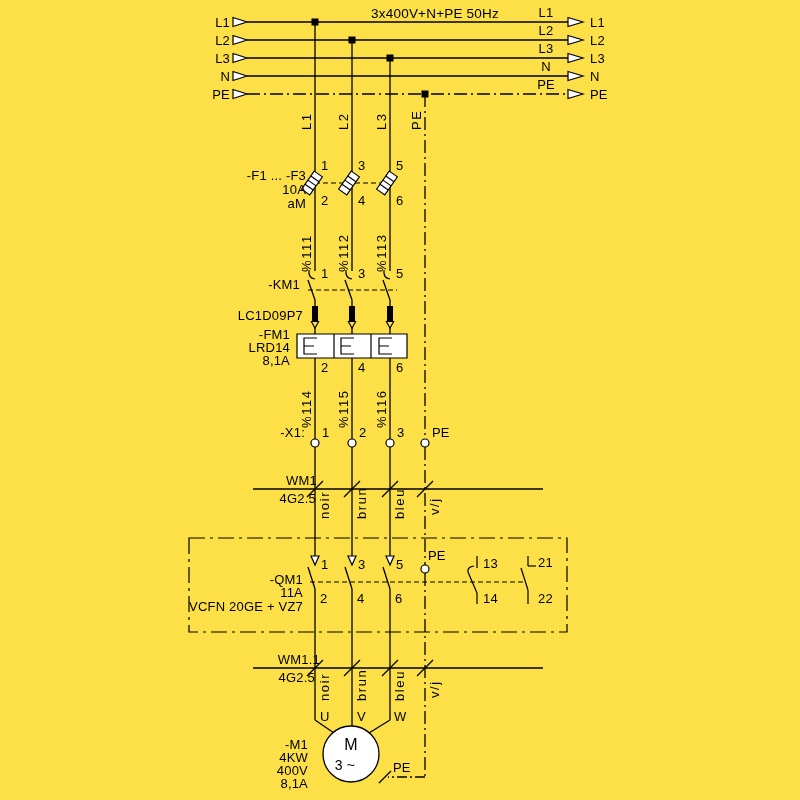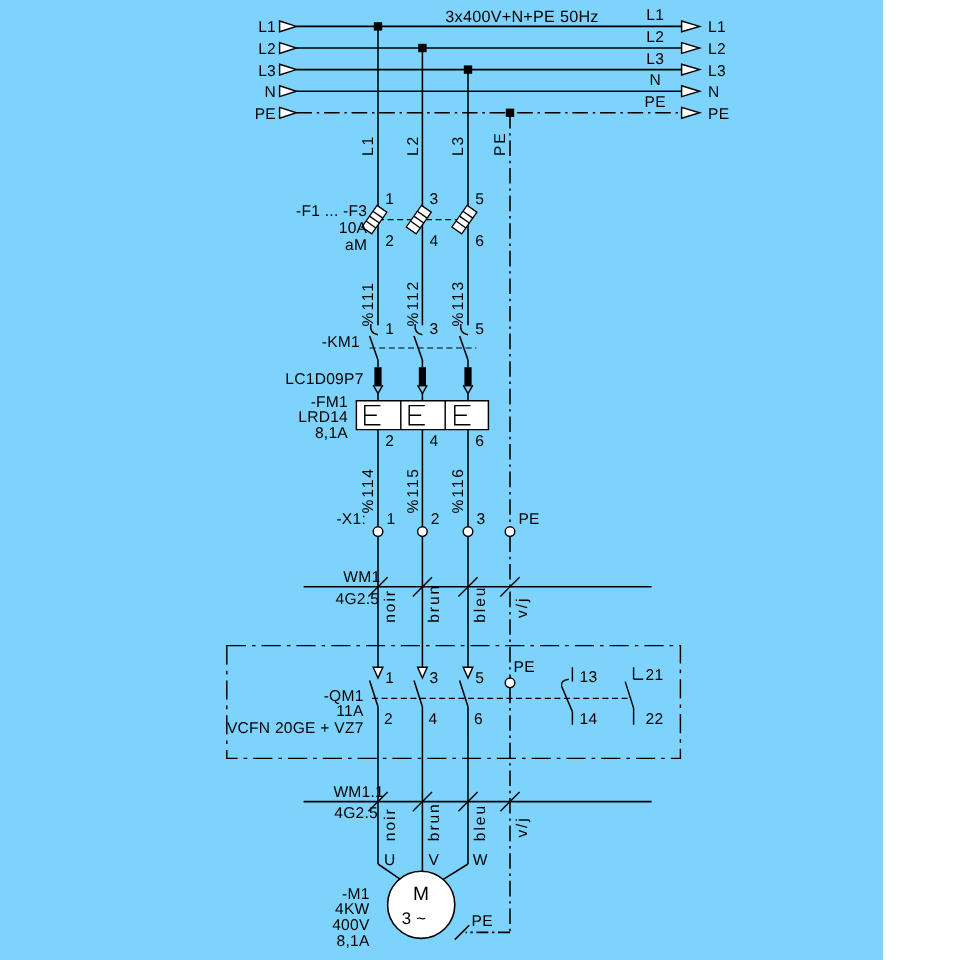--- a/index.html
+++ b/index.html
@@ -1,16 +1,16 @@
 <!DOCTYPE html>
 <html><head>
 <meta charset="utf-8">
 <style>
   html,body{margin:0;padding:0;background:#ffffff;}
-  .canvas{position:relative;width:736px;height:800px;background:#7dd3fc;overflow:hidden;}
+  .canvas{position:relative;width:800px;height:800px;background:#fde047;overflow:hidden;}
   svg{display:block;}
   text{font-family:"Liberation Sans","DejaVu Sans",sans-serif;font-size:13px;fill:#000;letter-spacing:0.2px;}
   .t-title{font-size:13.5px;}
   .t-rot{letter-spacing:1.6px;}
   .t-motor{font-size:16px;}
   .t-phase{font-size:14px;}
   line,path,rect,circle,polyline,polygon{vector-effect:non-scaling-stroke;}
 </style>
 </head>
 <body>

